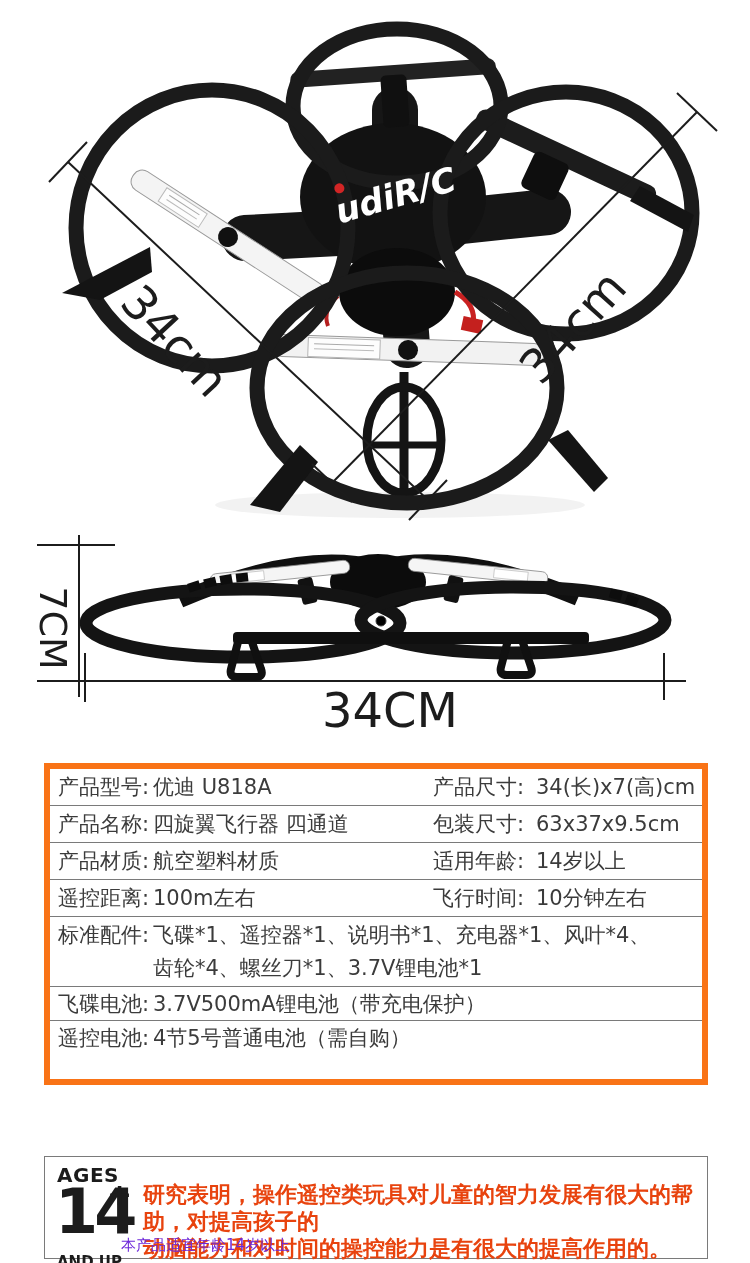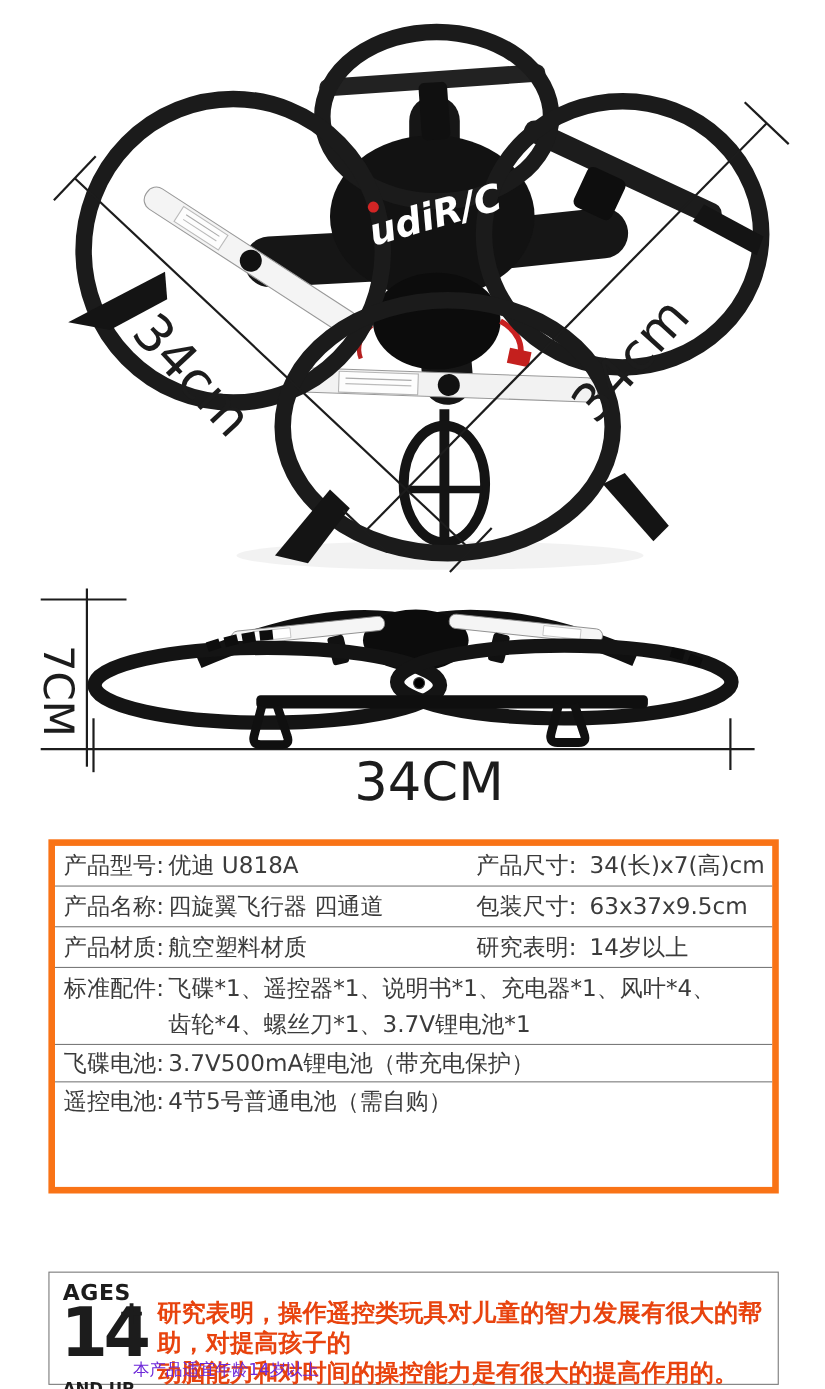--- a/index.html
+++ b/index.html
@@ -185,22 +185,28 @@
     </div>
     <div class="srow h37">
       <span class="cell c1">产品名称:</span>
       <span class="cell c2">四旋翼飞行器 四通道</span>
       <span class="cell c3">包装尺寸:</span>
       <span class="cell c4">63x37x9.5cm</span>
     </div>
     <div class="srow h37">
       <span class="cell c1">产品材质:</span>
       <span class="cell c2">航空塑料材质</span>
-      <span class="cell c3">研究表明:</span>
+      <span class="cell c3">适用年龄:</span>
       <span class="cell c4">14岁以上</span>
+    </div>
+    <div class="srow h37">
+      <span class="cell c1">遥控距离:</span>
+      <span class="cell c2">100m左右</span>
+      <span class="cell c3">飞行时间:</span>
+      <span class="cell c4">10分钟左右</span>
     </div>
     <div class="srow h70">
       <span class="acc-label">标准配件:</span>
       <div class="acc-value">
         <div>飞碟*1、遥控器*1、说明书*1、充电器*1、风叶*4、</div>
         <div>齿轮*4、螺丝刀*1、3.7V锂电池*1</div>
       </div>
     </div>
     <div class="srow h34">
       <span class="cell c1">飞碟电池:</span>

